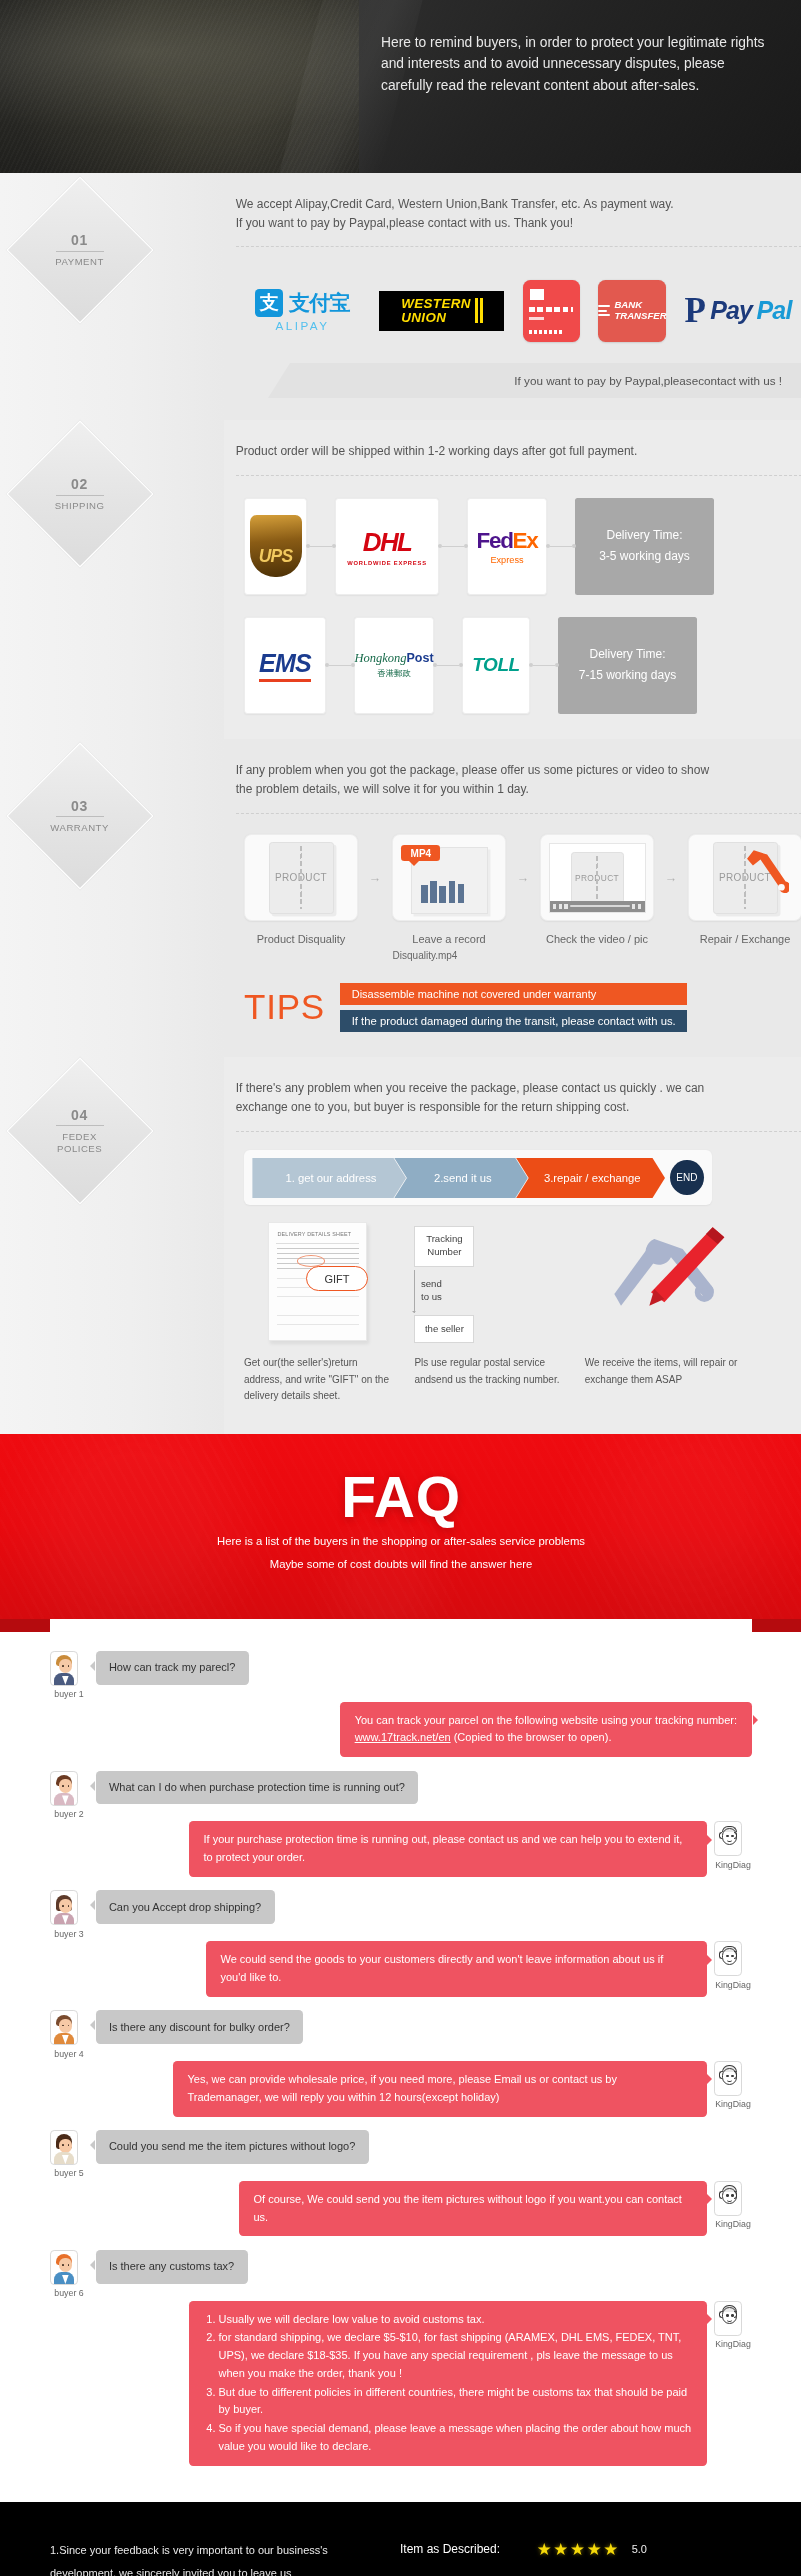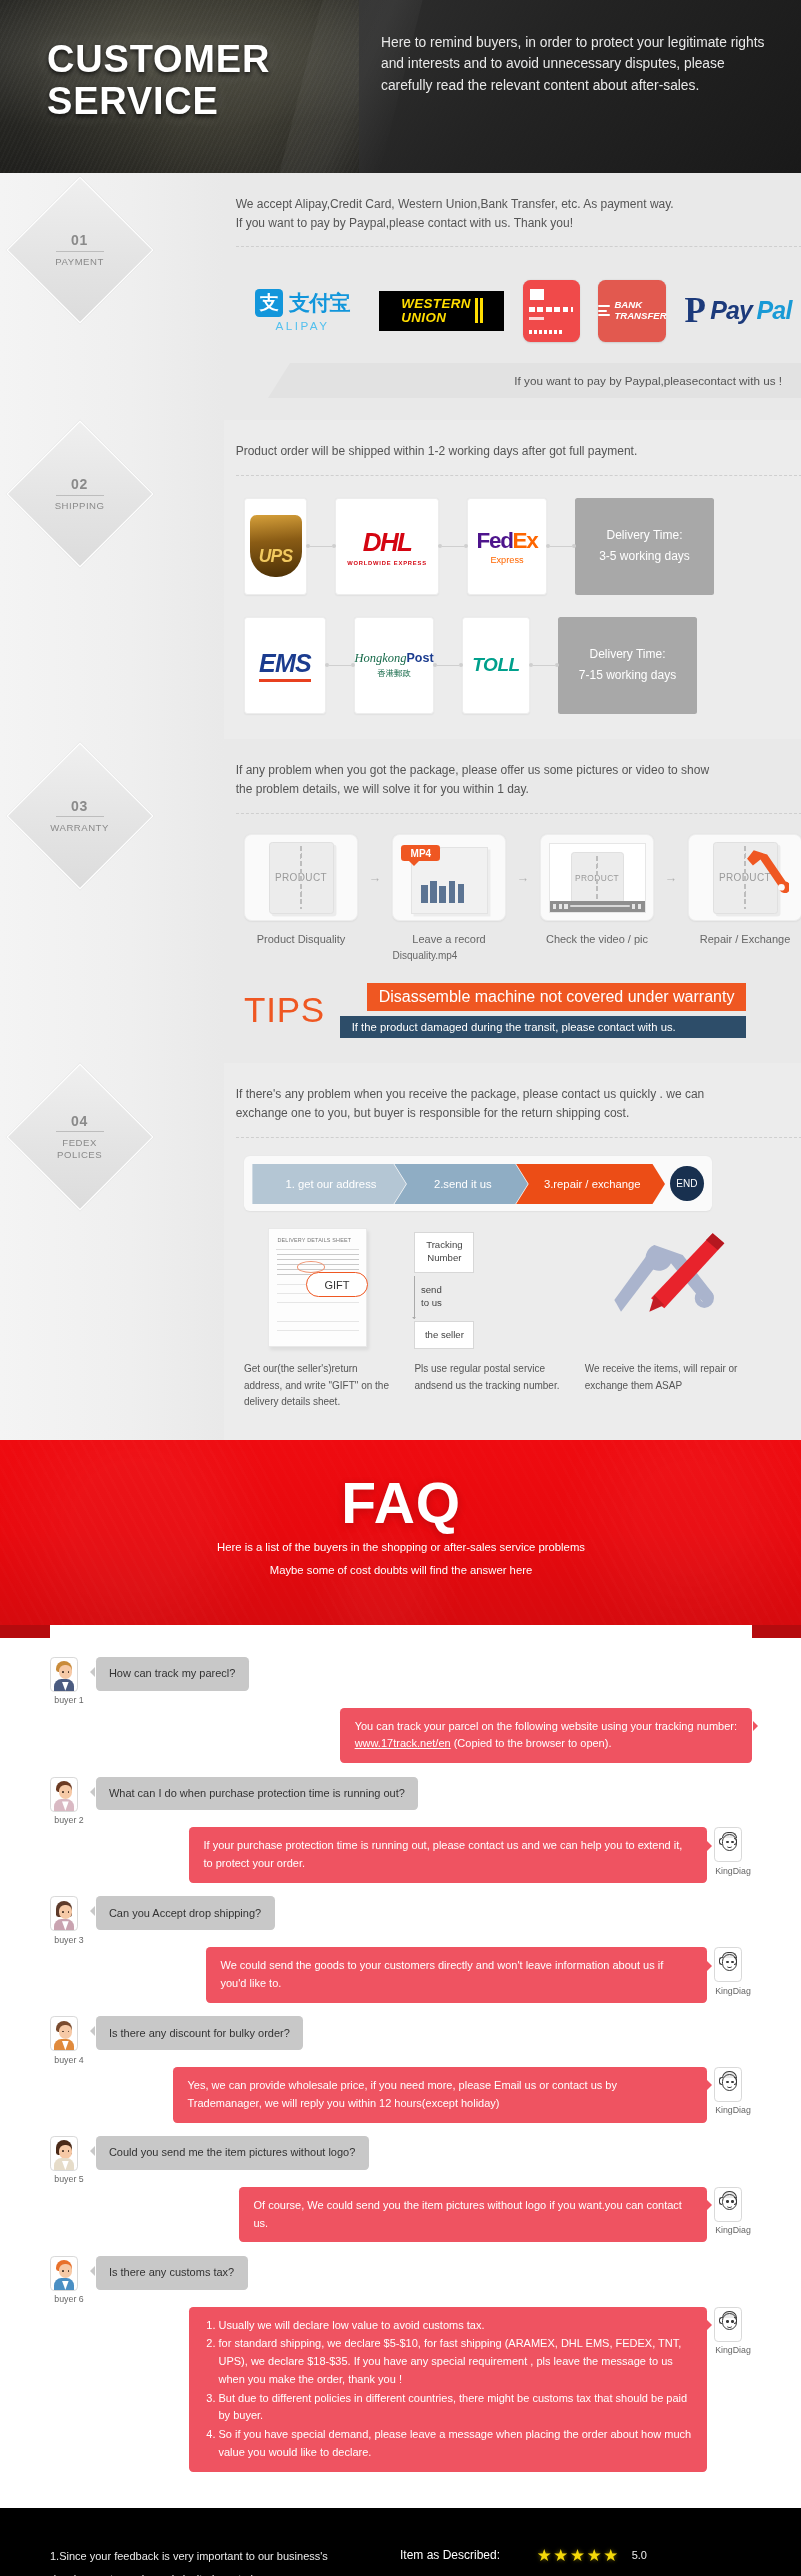--- a/index.html
+++ b/index.html
@@ -216,21 +216,21 @@
   .player .bar { position:absolute; left:0; right:0; bottom:0; height:11px; background:#8e8e8e;
     display:flex; align-items:center; gap:2.5px; padding:0 3.3px; }
   .player .bar .tl { flex:1; height:2.5px; background:#d8d8d8; border-radius:1.7px; }
   .player .bar i { width:3.3px; height:5px; background:#e6e6e6; display:block; }
   .step .cap { font-size:11px; color:#666; margin-top:11.7px; }
   .arrow { width:35px; height:87px; display:flex; align-items:center; justify-content:center; color:#b0b0b0; font-size:12.5px; }
 
   .tips { display:flex; align-items:center; gap:15px; padding:22px 0 0 20px; }
   .tips .tword { font-size:35px; color:#ef5722; letter-spacing:0.8px; font-weight:300; }
   .tips .tbars { display:flex; flex-direction:column; gap:5px; }
-  .tips .tb1 { background:#ef5722; color:#fff; font-size:16px; padding:5px 11.7px;margin-left:27px; }
+  .tips .tb1 { background:#ef5722; color:#fff; font-size:11px; padding:5px 11.7px; }
   .tips .tb2 { background:#2d4d69; color:#fff; font-size:11.3px; padding:5px 11.7px; }
 
   
   .flowbar {
     margin:18.4px 0 0 20px; background:#fafafa; border-radius:5.8px; padding:7.5px 8.4px;
     display:flex; align-items:center; width:468px; box-shadow:0 0.8px 1.7px rgba(0,0,0,.05);
   }
   .chev {
     height:40px; display:flex; align-items:center; justify-content:center;
     color:#fff; font-size:11.3px; padding:0 10px 0 13.4px;
@@ -359,24 +359,20 @@
 </style>
 </head>
 <body>
 
 <div class="page">
 
   <div class="header">
     <div class="hdr-texture"></div>
     <div class="hdr-right-panel"></div>
     <div class="hdr-diag"></div>
-    <div class="hdr-title">
-      <span class="l1">CUSTOMER</span>
-      <span class="l2">SERVICE</span>
-    </div>
     <div class="hdr-sub">Here to remind buyers, in order to protect your legitimate rights and interests and to avoid unnecessary disputes, please carefully read the relevant content about after-sales.</div>
   </div>
 
   <div class="band" style="padding-bottom:22px;">
     <div class="leftrail"></div>
     <div class="diamond" style="top:25px;"></div>
     <div class="diamond-lbl" style="top:25px;">
       <div class="num">01</div>
       <div class="cap">PAYMENT</div>
     </div>

